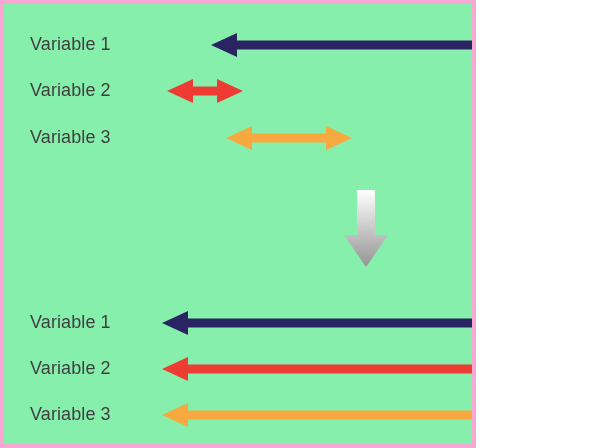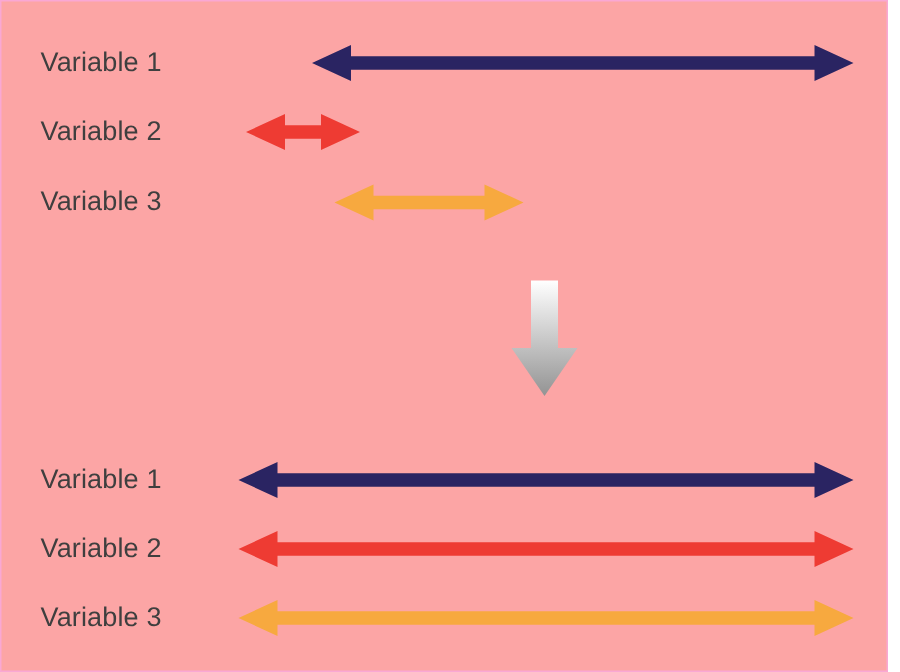--- a/index.html
+++ b/index.html
@@ -6,24 +6,24 @@
   html, body {
     margin: 0;
     padding: 0;
     background: #ffffff;
   }
   body {
     font-family: "Liberation Sans", sans-serif;
   }
   #figure {
     position: relative;
-    width: 592px;
+    width: 476px;
     height: 448px;
-    background: #fca5a5;
-    border: 1px solid #f9a8d4;
+    background: #86efac;
+    border: 4px solid #f9a8d4;
     box-sizing: border-box;
     overflow: hidden;
   }
   .label {
     position: absolute;
     font-family: "Liberation Sans", sans-serif;
     font-size: 18px;
     color: #3f3f3f;
     letter-spacing: 0.1px;
     white-space: nowrap;

